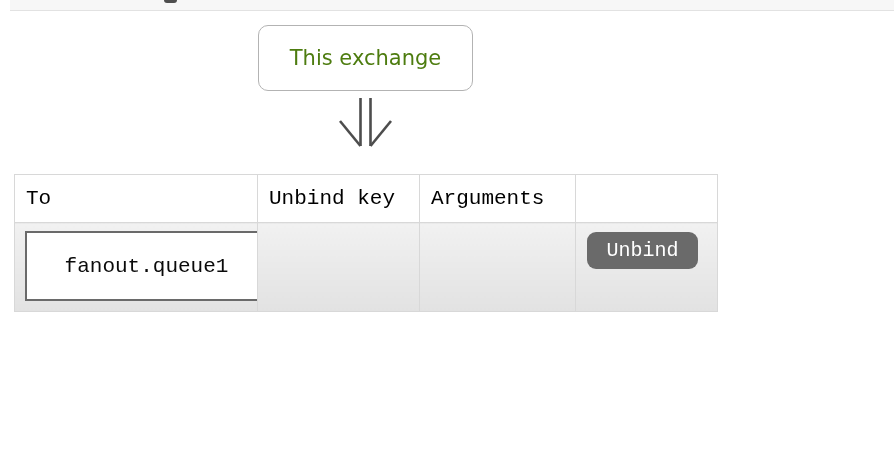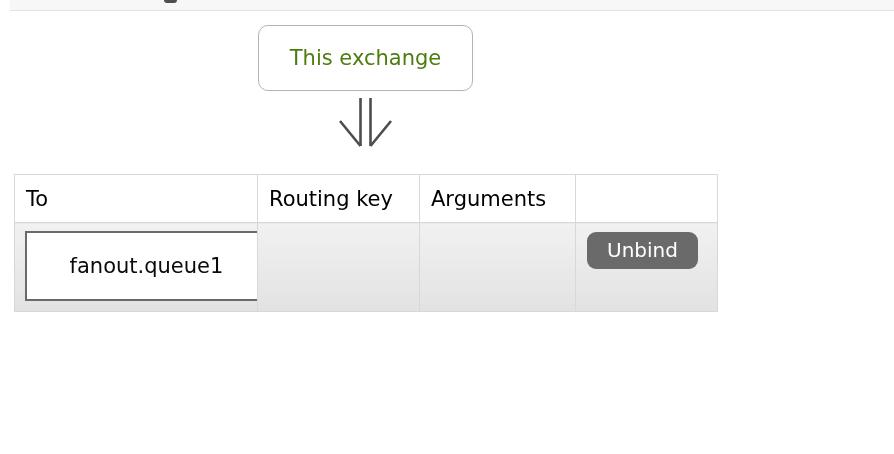--- a/index.html
+++ b/index.html
@@ -41,20 +41,21 @@
   
   table.bindings {
     position: absolute; left: 14px; top: 174px;
     width: 703px;
     border-collapse: collapse;
     table-layout: fixed;
     border: 1px solid #c2c2c2;
   }
   table.bindings th, table.bindings td {
     border: 1px solid #d8d8d8;
+    font-family: Liberation Mono, monospace;
   }
   table.bindings th {
     height: 48px;
     background: #ffffff;
     font-size: 21px;
     font-weight: normal;
     color: #000000;
     text-align: left;
     vertical-align: middle;
     padding-left: 11px;
@@ -116,21 +117,21 @@
 <table class="bindings">
   <colgroup>
     <col style="width:243px">
     <col style="width:162px">
     <col style="width:156px">
     <col style="width:142px">
   </colgroup>
   <thead>
     <tr>
       <th>To</th>
-      <th>Routing key</th>
+      <th>Unbind key</th>
       <th>Arguments</th>
       <th></th>
     </tr>
   </thead>
   <tbody>
     <tr class="row-odd">
       <td>
         <div class="queue-box">
           <span>fanout.queue1</span>
         </div>

